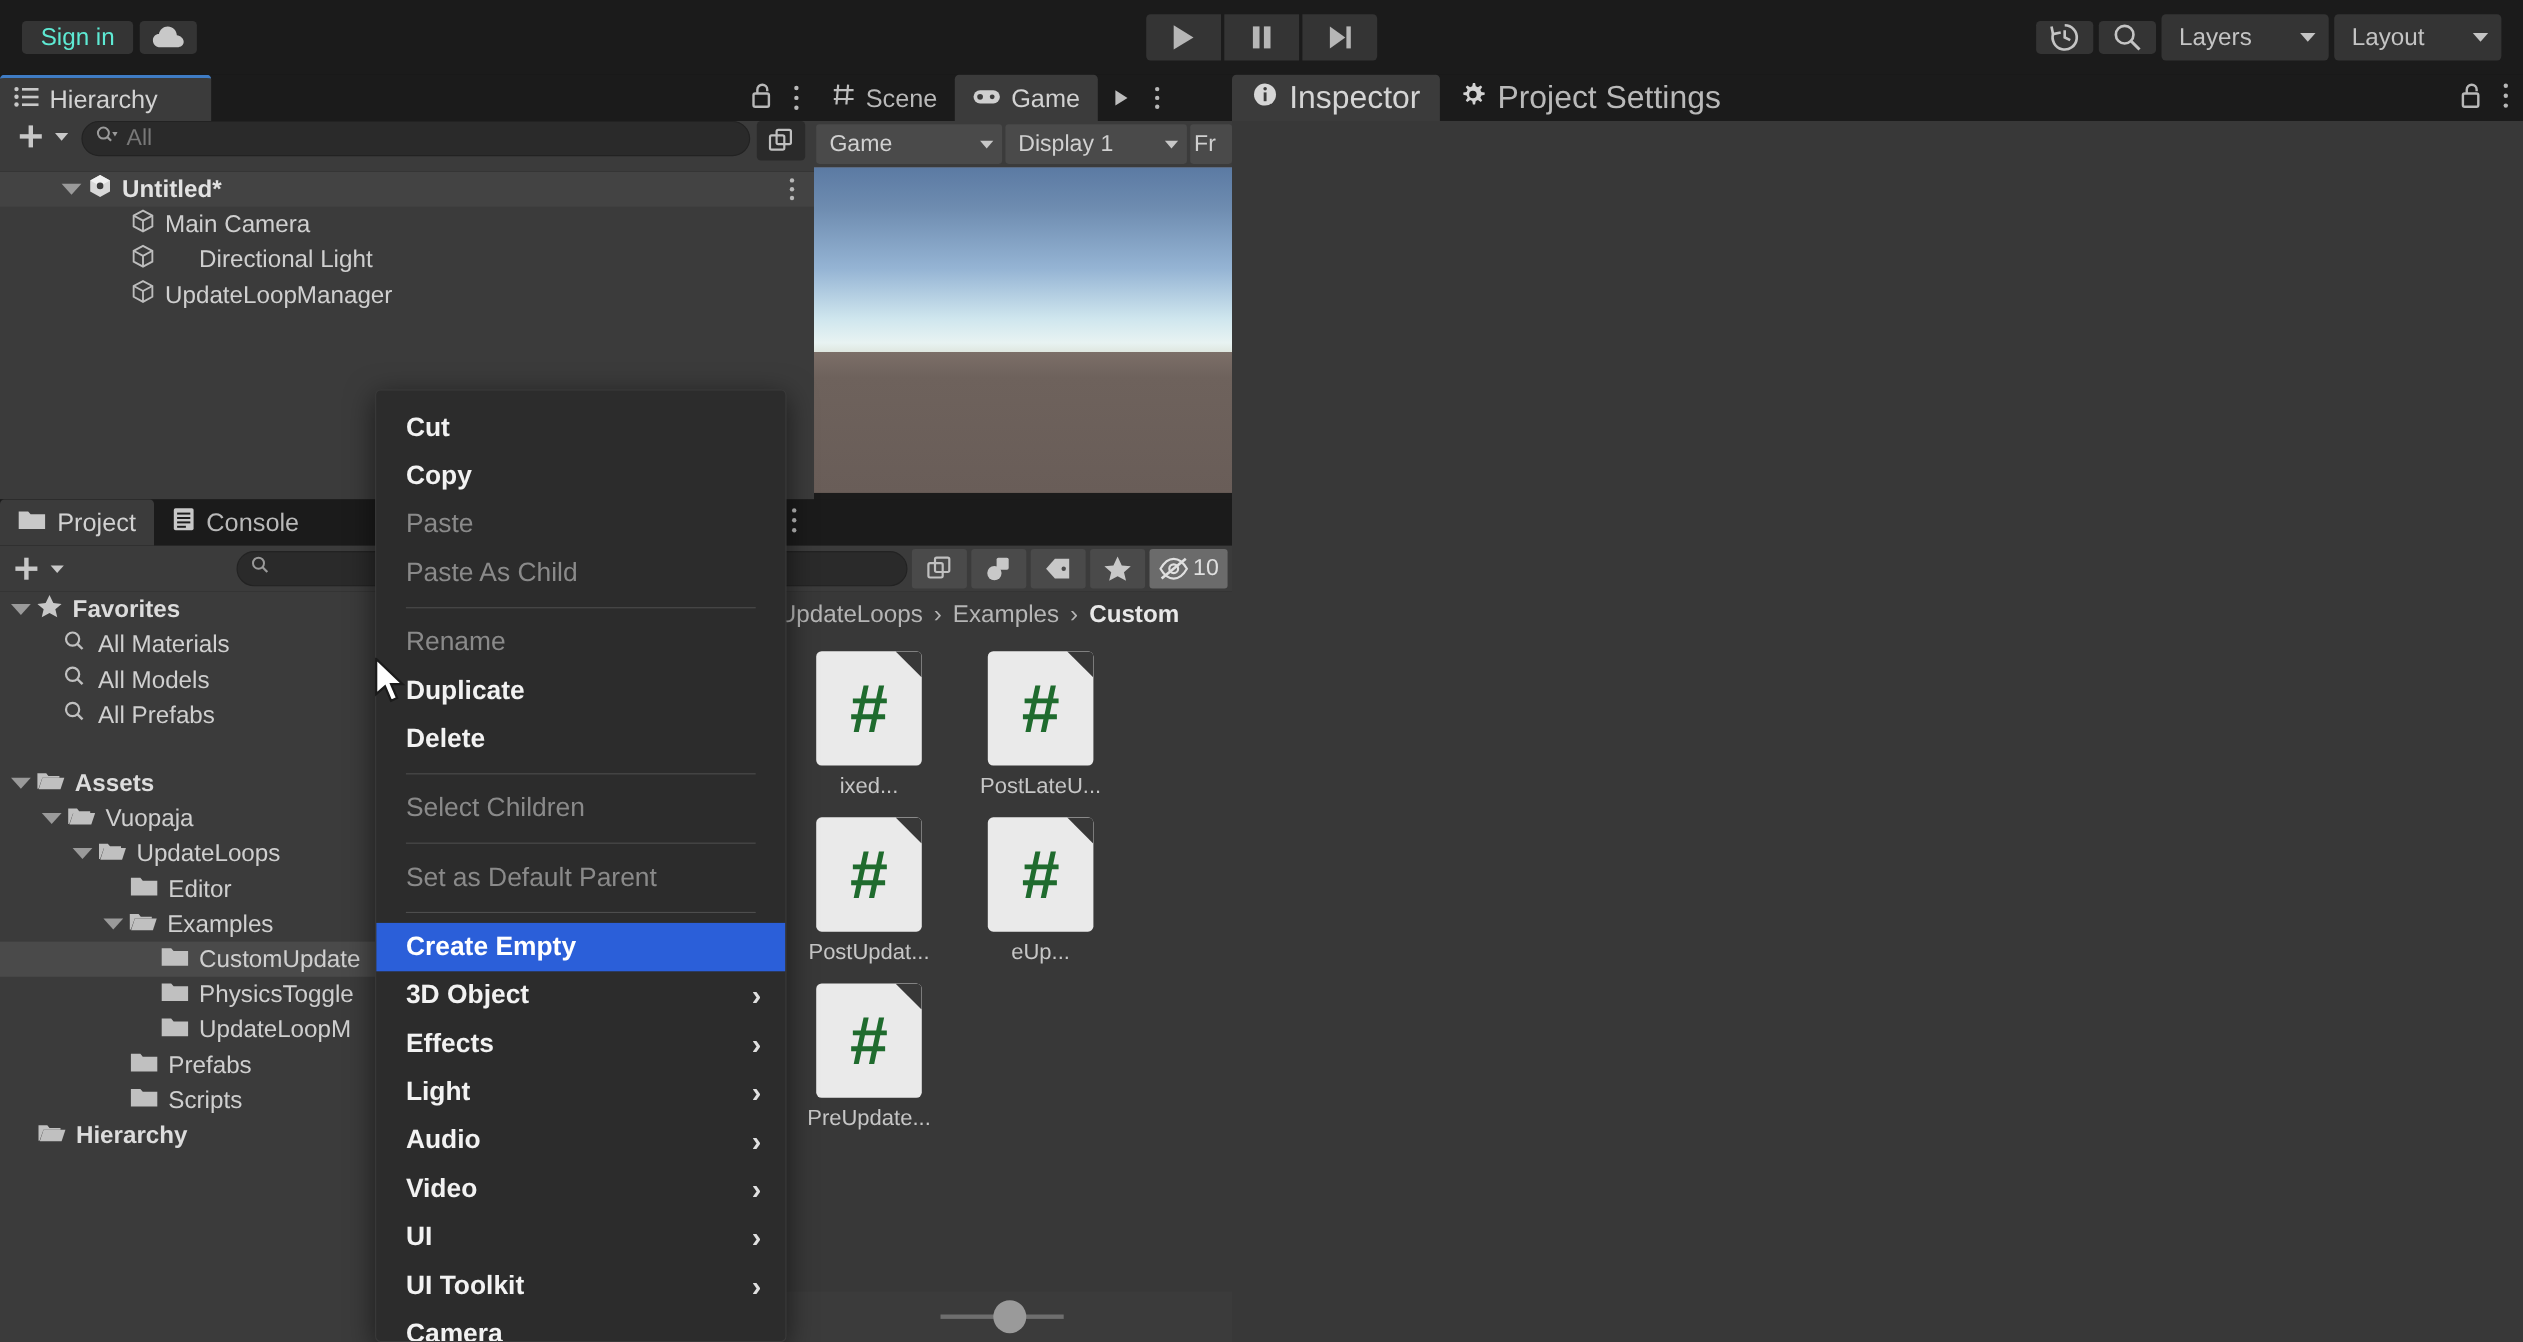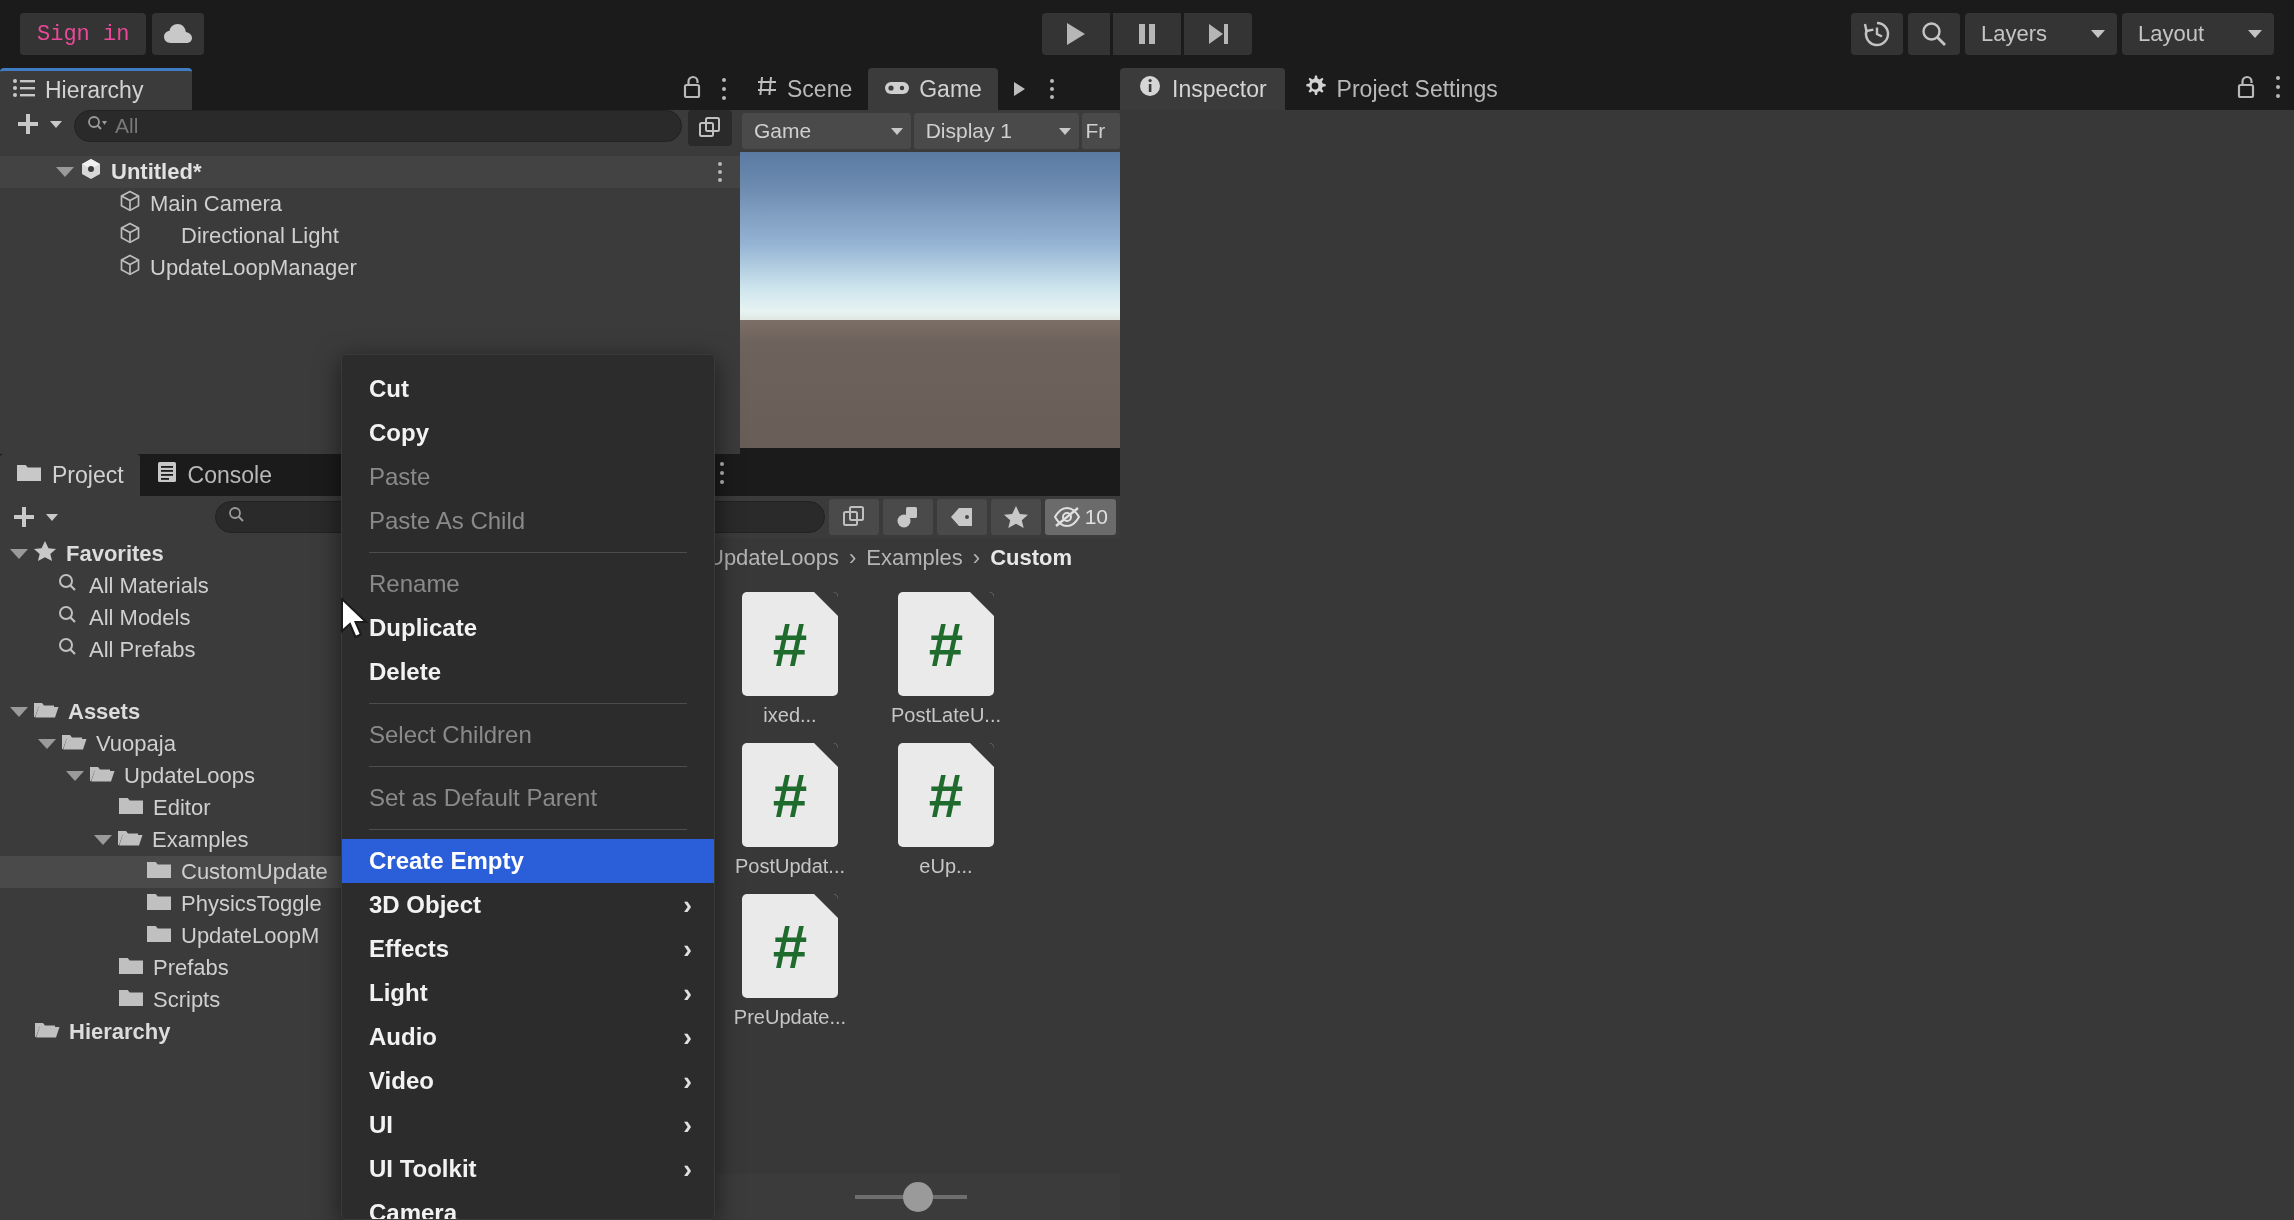--- a/index.html
+++ b/index.html
@@ -14,23 +14,23 @@
 
   
   .toolbar {
     position: absolute; left: 0; top: 0; width: 2294px; height: 68px;
     background: #1b1b1b;
     display: flex; align-items: center;
   }
   .tb-left { display: flex; align-items: center; gap: 6px; padding-left: 20px; }
   .tb-btn {
     background: #343434; border: none; border-radius: 4px;
-    color: #ec4899; height: 42px; display: flex; align-items: center;
+    color: #5eead4; height: 30px; display: flex; align-items: center;
     justify-content: center; padding: 0 17px; font-size: 22px;
-    font-family: Liberation Mono, monospace; cursor: default;
+    font-family: Liberation Sans, sans-serif; cursor: default;
   }
   .tb-icon-btn { width: 52px; padding: 0; }
   .tb-center {
     position: absolute; left: 50%; transform: translateX(-50%);
     display: flex; gap: 3px;
   }
   .play-btn {
     background: #343434; width: 68px; height: 42px;
     display: flex; align-items: center; justify-content: center;
   }
@@ -117,21 +117,21 @@
     background: linear-gradient(to bottom, #7c6f68 0%, #6e625c 18%, #695d58 100%);
   }
 
   
   #inspector-panel {
     position: absolute; left: 1120px; top: 68px; width: 1174px; height: 1152px;
     background: #1b1b1b;
   }
   .insp-tabs { display: flex; align-items: flex-end; height: 42px; position: relative; }
   .insp-tab { height: 42px; display: flex; align-items: center; gap: 10px;
-              padding: 0 18px; font-size: 23px; color: #b9b9b9; border-radius: 4px 4px 0 0; }
+              padding: 0 18px; font-size: 29px; color: #b9b9b9; border-radius: 4px 4px 0 0; }
   .insp-tab.active { background: #3b3b3b; color: #d5d5d5; }
   .insp-body { background: #383838; height: 1110px; }
 
   
   #project-panel {
     position: absolute; left: 0; top: 454px; width: 1120px; height: 766px;
     background: #1b1b1b;
   }
   .proj-tabs { display: flex; align-items: flex-end; height: 42px; position: relative; }
   .proj-tab { height: 42px; display: flex; align-items: center; gap: 10px;

